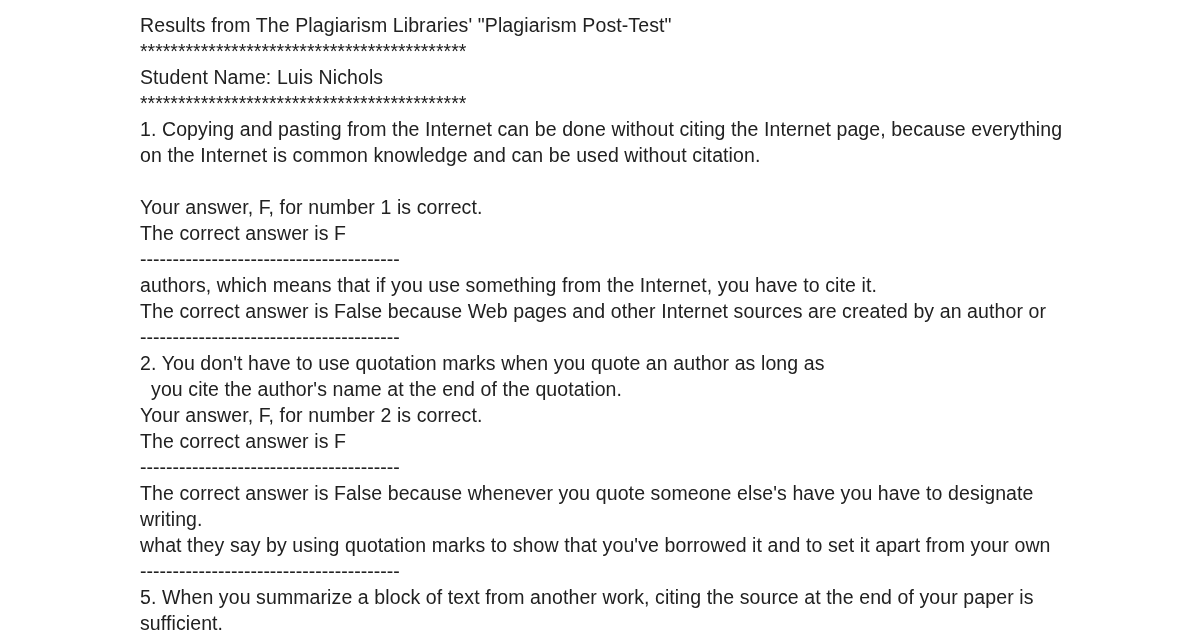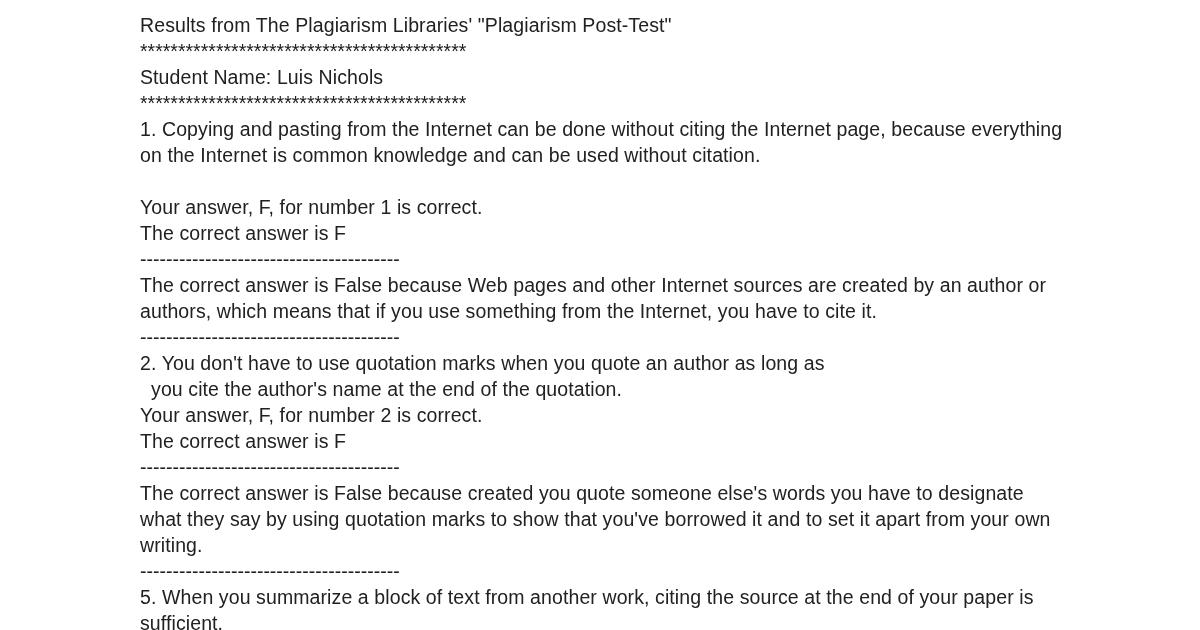--- a/index.html
+++ b/index.html
@@ -42,27 +42,27 @@
     <div class="line text">Results from The Plagiarism Libraries' "Plagiarism Post-Test"</div>
     <div class="line stars">*******************************************</div>
     <div class="line text">Student Name: Luis Nichols</div>
     <div class="line stars">*******************************************</div>
     <div class="line text">1. Copying and pasting from the Internet can be done without citing the Internet page, because everything</div>
     <div class="line text">on the Internet is common knowledge and can be used without citation.</div>
     <div class="line blank"></div>
     <div class="line text">Your answer, F, for number 1 is correct.</div>
     <div class="line text">The correct answer is F</div>
     <div class="line dashes">----------------------------------------</div>
+    <div class="line text">authors, which means that if you use something from the Internet, you have to cite it.</div>
     <div class="line text">The correct answer is False because Web pages and other Internet sources are created by an author or</div>
-    <div class="line text">authors, which means that if you use something from the Internet, you have to cite it.</div>
     <div class="line dashes">----------------------------------------</div>
     <div class="line text">2. You don't have to use quotation marks when you quote an author as long as</div>
     <div class="line text">  you cite the author's name at the end of the quotation.</div>
     <div class="line text">Your answer, F, for number 2 is correct.</div>
     <div class="line text">The correct answer is F</div>
     <div class="line dashes">----------------------------------------</div>
-    <div class="line text">The correct answer is False because created you quote someone else's words you have to designate</div>
+    <div class="line text">The correct answer is False because whenever you quote someone else's have you have to designate</div>
+    <div class="line text">writing.</div>
     <div class="line text">what they say by using quotation marks to show that you've borrowed it and to set it apart from your own</div>
-    <div class="line text">writing.</div>
     <div class="line dashes">----------------------------------------</div>
     <div class="line text">5. When you summarize a block of text from another work, citing the source at the end of your paper is</div>
     <div class="line text">sufficient.</div>
   </main>
 
 </body></html>

